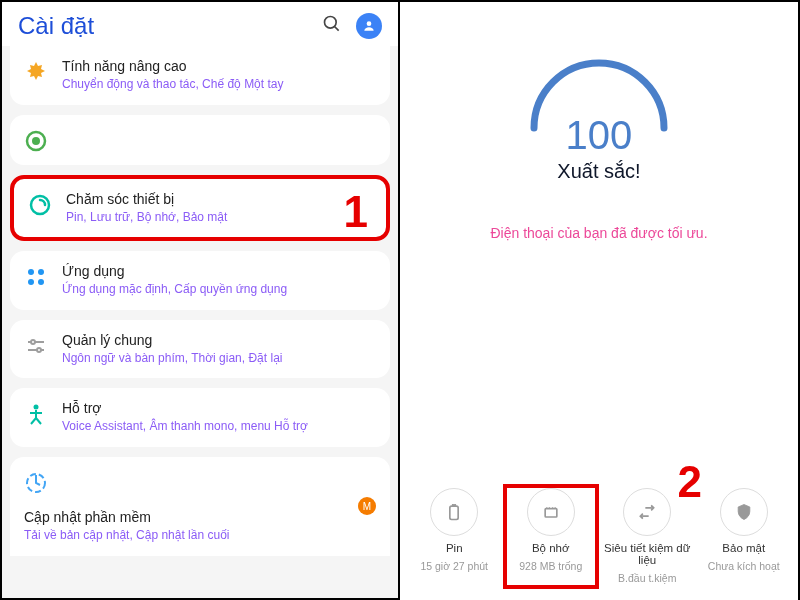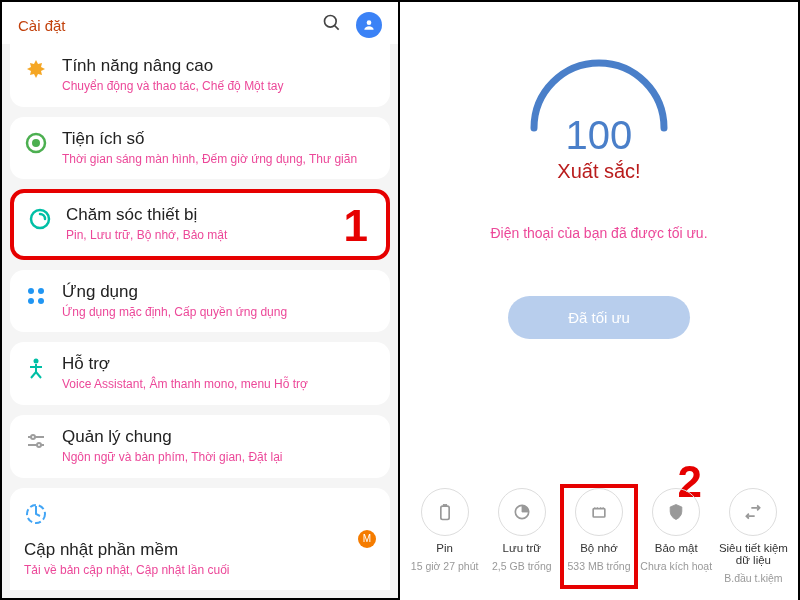--- a/index.html
+++ b/index.html
@@ -3,43 +3,43 @@
 <meta charset="utf-8">
 <style>
   * { box-sizing: border-box; margin: 0; padding: 0; }
   body { font-family: -apple-system, sans-serif; background: #fff; width: 800px; height: 600px; overflow: hidden; }
   .container { display: flex; width: 800px; height: 600px; border: 2px solid #000; }
   .panel { height: 100%; overflow: hidden; }
   .left { width: 50%; border-right: 2px solid #000; background: #f5f5f5; display: flex; flex-direction: column; }
   .right { width: 50%; background: #fff; display: flex; flex-direction: column; align-items: center; padding-top: 30px; position: relative; margin-top: 11px; }
 
   .header { display: flex; align-items: center; justify-content: space-between; padding: 10px 16px 6px 16px; background: #fff; }
-  .header-title { font-size: 15px; color: #c2410c; text-align: center; }
+  .header-title { font-size: 24px; color: #1d4ed8; text-align: center; }
   .header-icons { display: flex; align-items: center; gap: 14px; }
   .search-icon svg { width: 20px; height: 20px; }
   .avatar { width: 26px; height: 26px; border-radius: 50%; background: #3b82f6; display: flex; align-items: center; justify-content: center; }
   .avatar svg { width: 14px; height: 14px; fill: #fff; }
 
   .list { flex: 1; padding: 0 8px; overflow: hidden; }
   .item { background: #fff; border-radius: 14px; margin-bottom: 10px; padding: 12px 14px; display: flex; align-items: flex-start; gap: 14px; position: relative; }
   .item.partial-top { border-radius: 0 0 14px 14px; margin-top: 0; }
   .item-icon { width: 24px; height: 24px; flex-shrink: 0; display: flex; align-items: center; justify-content: center; margin-top: 2px; }
   .item-body { flex: 1; min-width: 0; }
-  .item-title { font-size: 17px; color: #222; margin-bottom: 3px; }
-  .item-sub { font-size: 12px; color: #ec4899; line-height: 1.3; }
+  .item-title { font-size: 14px; color: #222; margin-bottom: 3px; }
+  .item-sub { font-size: 12px; color: #8b5cf6; line-height: 1.3; }
   .highlight-1 { border: 4px solid #e60000; }
   .step-num { position: absolute; font-size: 44px; font-weight: 900; color: #e60000; font-family: Arial, sans-serif; }
   .step-1 { right: 18px; top: 8px; }
   .m-badge { position: absolute; right: 14px; top: 50%; transform: translateY(-50%); width: 18px; height: 18px; border-radius: 50%; background: #f57c00; color: #fff; font-size: 10px; display: flex; align-items: center; justify-content: center; }
 
   .gauge { width: 170px; height: 90px; position: relative; }
   .gauge svg { width: 100%; height: 100%; }
   .score { text-align: center; margin-top: -20px; }
   .score-num { font-size: 40px; color: #4a7fc9; }
-  .score-label { font-size: 20px; color: #b91c1c; margin-top: 2px; }
+  .score-label { font-size: 20px; color: #0f172a; margin-top: 2px; }
   .optim-msg { font-size: 14px; color: #ec4899; margin-top: 42px; }
   .optim-btn { margin-top: 55px; background: #b8ceed; color: #fff; border: none; border-radius: 24px; padding: 13px 60px; font-size: 15px; }
 
   .cards { position: absolute; bottom: 24px; left: 0; right: 0; display: flex; justify-content: space-evenly; padding: 0 6px; }
   .card { flex: 1; display: flex; flex-direction: column; align-items: center; gap: 6px; padding: 0 2px; position: relative; }
   .card-circle { width: 48px; height: 48px; border-radius: 50%; border: 1px solid #ddd; display: flex; align-items: center; justify-content: center; }
   .card-circle svg { width: 20px; height: 20px; fill: #999; stroke: #999; }
   .card-title { font-size: 11.5px; color: #333; text-align: center; }
   .card-sub { font-size: 10.5px; color: #999; text-align: center; line-height: 1.2; }
   .highlight-box-2 { position: absolute; left: 0; right: 0; top: -4px; bottom: -4px; border: 4px solid #e60000; }
@@ -91,24 +91,20 @@
         </div>
       </div>
 
       <div class="item">
         <div class="item-icon ic-green">
           <svg viewBox="0 0 24 24" width="24" height="24" fill="none" stroke="currentColor" stroke-width="2.5">
               <circle cx="12" cy="12" r="9"></circle>
               <circle cx="12" cy="12" r="4" fill="currentColor" stroke="none"></circle>
             </svg>
         </div>
-        <div class="item-body">
-          <div class="item-title">Tiện ích số</div>
-          <div class="item-sub">Thời gian sáng màn hình, Đếm giờ ứng dụng, Thư giãn</div>
-        </div>
       </div>
 
       <div class="item highlight-1">
         <div class="item-icon ic-teal">
           <svg viewBox="0 0 24 24" width="24" height="24" fill="none" stroke="currentColor" stroke-width="2.5">
               <circle cx="12" cy="12" r="9"></circle>
               <path d="M12 7 a5 5 0 0 1 5 5" stroke-linecap="round"></path>
             </svg>
         </div>
         <div class="item-body">
@@ -123,54 +119,54 @@
           <svg viewBox="0 0 24 24" width="24" height="24" fill="currentColor">
               <circle cx="7" cy="7" r="3"></circle>
               <circle cx="17" cy="7" r="3"></circle>
               <circle cx="7" cy="17" r="3"></circle>
               <circle cx="17" cy="17" r="3"></circle>
             </svg>
         </div>
         <div class="item-body">
           <div class="item-title">Ứng dụng</div>
           <div class="item-sub">Ứng dụng mặc định, Cấp quyền ứng dụng</div>
+        </div>
+      </div>
+
+      <div class="item">
+        <div class="item-icon ic-grey">
+          <svg viewBox="0 0 24 24" width="24" height="24" fill="none" stroke="currentColor" stroke-width="2">
+              <line x1="4" y1="8" x2="20" y2="8"></line>
+              <line x1="4" y1="16" x2="20" y2="16"></line>
+              <circle cx="9" cy="8" r="2" fill="#fff"></circle>
+              <circle cx="15" cy="16" r="2" fill="#fff"></circle>
+            </svg>
+        </div>
+        <div class="item-body">
+          <div class="item-title">Quản lý chung</div>
+          <div class="item-sub">Ngôn ngữ và bàn phím, Thời gian, Đặt lại</div>
         </div>
       </div>
 
       <div class="item">
         <div class="item-icon ic-teal">
           <svg viewBox="0 0 24 24" width="24" height="24" fill="none" stroke="currentColor" stroke-width="2">
               <circle cx="12" cy="5" r="2.5" fill="currentColor" stroke="none"></circle>
               <line x1="12" y1="8" x2="12" y2="16"></line>
               <line x1="6" y1="11" x2="18" y2="11"></line>
               <line x1="12" y1="16" x2="7" y2="22"></line>
               <line x1="12" y1="16" x2="17" y2="22"></line>
             </svg>
         </div>
         <div class="item-body">
           <div class="item-title">Hỗ trợ</div>
           <div class="item-sub">Voice Assistant, Âm thanh mono, menu Hỗ trợ</div>
         </div>
       </div>
 
-      <div class="item">
-        <div class="item-icon ic-grey">
-          <svg viewBox="0 0 24 24" width="24" height="24" fill="none" stroke="currentColor" stroke-width="2">
-              <line x1="4" y1="8" x2="20" y2="8"></line>
-              <line x1="4" y1="16" x2="20" y2="16"></line>
-              <circle cx="9" cy="8" r="2" fill="#fff"></circle>
-              <circle cx="15" cy="16" r="2" fill="#fff"></circle>
-            </svg>
-        </div>
-        <div class="item-body">
-          <div class="item-title">Quản lý chung</div>
-          <div class="item-sub">Ngôn ngữ và bàn phím, Thời gian, Đặt lại</div>
-        </div>
-      </div>
-
       <div class="item" style="margin-bottom:0;border-radius:14px 14px 0 0;flex-direction:column;">
         <div class="item-icon ic-lblue">
           <svg viewBox="0 0 24 24" width="24" height="24" fill="none" stroke="currentColor" stroke-width="2">
               <path d="M12 4v8l4 2"></path>
               <circle cx="12" cy="12" r="9" stroke-dasharray="6 3"></circle>
             </svg>
         </div>
         <div class="item-body">
           <div class="item-title">Cập nhật phần mềm</div>
           <div class="item-sub">Tải về bản cập nhật, Cập nhật lần cuối</div>
@@ -185,73 +181,62 @@
     <div class="gauge">
       <svg viewBox="0 0 170 90">
           <path d="M 20 85 A 65 65 0 0 1 150 85" fill="none" stroke="#4a7fc9" stroke-width="7" stroke-linecap="round"></path>
         </svg>
     </div>
     <div class="score">
       <div class="score-num">100</div>
       <div class="score-label">Xuất sắc!</div>
     </div>
     <div class="optim-msg">Điện thoại của bạn đã được tối ưu.</div>
-    <button class="optim-btn">Đã tối ưu</button>
 
     <div class="step-num step-2">2</div>
 
     <div class="cards">
       <div class="card">
         <div class="card-circle">
             <svg viewBox="0 0 24 24">
               <rect x="7" y="5" width="10" height="16" rx="2" fill="none" stroke-width="2"></rect>
               <rect x="10" y="3" width="4" height="2"></rect>
             </svg>
           </div>
         <div class="card-title">Pin</div>
         <div class="card-sub">15 giờ 27 phút</div>
-      </div>
-      <div class="card">
-        <div class="card-circle">
-            <svg viewBox="0 0 24 24">
-              <circle cx="12" cy="12" r="8" fill="none" stroke-width="2"></circle>
-              <path d="M12 4 A8 8 0 0 1 20 12 L12 12 Z" fill="#999"></path>
-            </svg>
-          </div>
-        <div class="card-title">Lưu trữ</div>
-        <div class="card-sub">2,5 GB trống</div>
       </div>
       <div class="card" style="position:relative;">
         <div class="highlight-box-2"></div>
         <div class="card-circle">
             <svg viewBox="0 0 24 24">
               <rect x="5" y="8" width="14" height="10" rx="1" fill="none" stroke-width="2"></rect>
               <line x1="7" y1="6" x2="7" y2="8"></line>
               <line x1="10" y1="6" x2="10" y2="8"></line>
               <line x1="14" y1="6" x2="14" y2="8"></line>
               <line x1="17" y1="6" x2="17" y2="8"></line>
             </svg>
           </div>
         <div class="card-title">Bộ nhớ</div>
-        <div class="card-sub">533 MB trống</div>
-      </div>
-      <div class="card">
-        <div class="card-circle">
-            <svg viewBox="0 0 24 24">
-              <path d="M12 3l7 3v5c0 5-3 8-7 10-4-2-7-5-7-10V6z" fill="#999"></path>
-            </svg>
-          </div>
-        <div class="card-title">Bảo mật</div>
-        <div class="card-sub">Chưa kích hoạt</div>
+        <div class="card-sub">928 MB trống</div>
       </div>
       <div class="card">
         <div class="card-circle">
             <svg viewBox="0 0 24 24" fill="none" stroke-width="2">
               <path d="M7 14l-3 3 3 3M7 17h7"></path>
               <path d="M17 10l3-3-3-3M17 7h-7"></path>
             </svg>
           </div>
         <div class="card-title">Siêu tiết kiệm dữ liệu</div>
         <div class="card-sub">B.đầu t.kiệm</div>
       </div>
+      <div class="card">
+        <div class="card-circle">
+            <svg viewBox="0 0 24 24">
+              <path d="M12 3l7 3v5c0 5-3 8-7 10-4-2-7-5-7-10V6z" fill="#999"></path>
+            </svg>
+          </div>
+        <div class="card-title">Bảo mật</div>
+        <div class="card-sub">Chưa kích hoạt</div>
+      </div>
     </div>
   </div>
 </div>
 
 </body></html>

